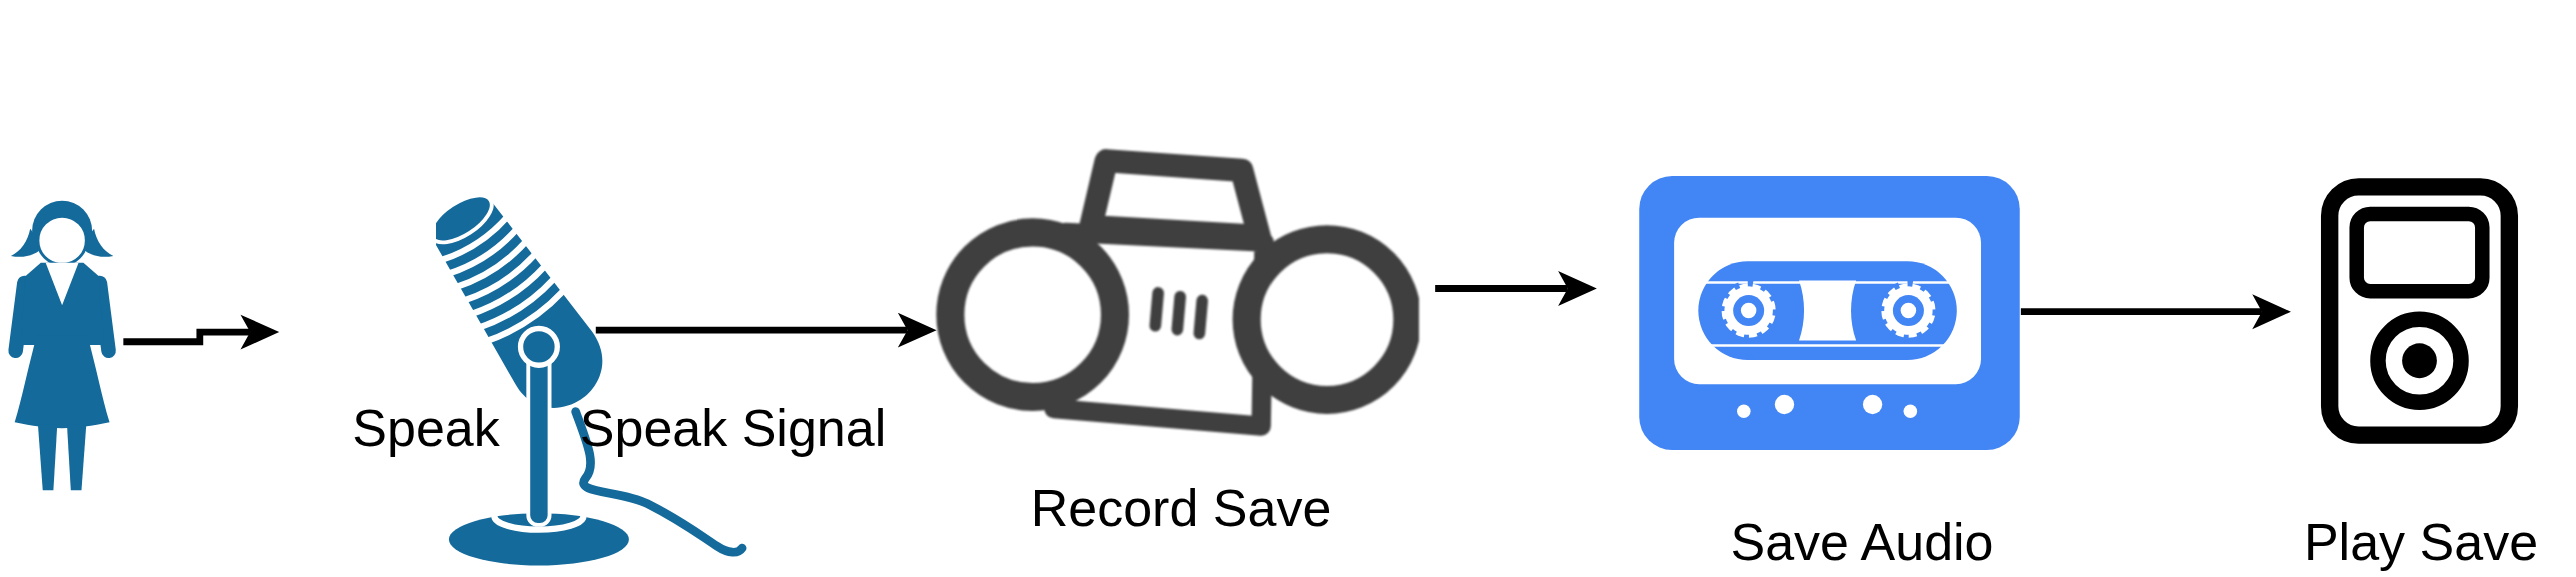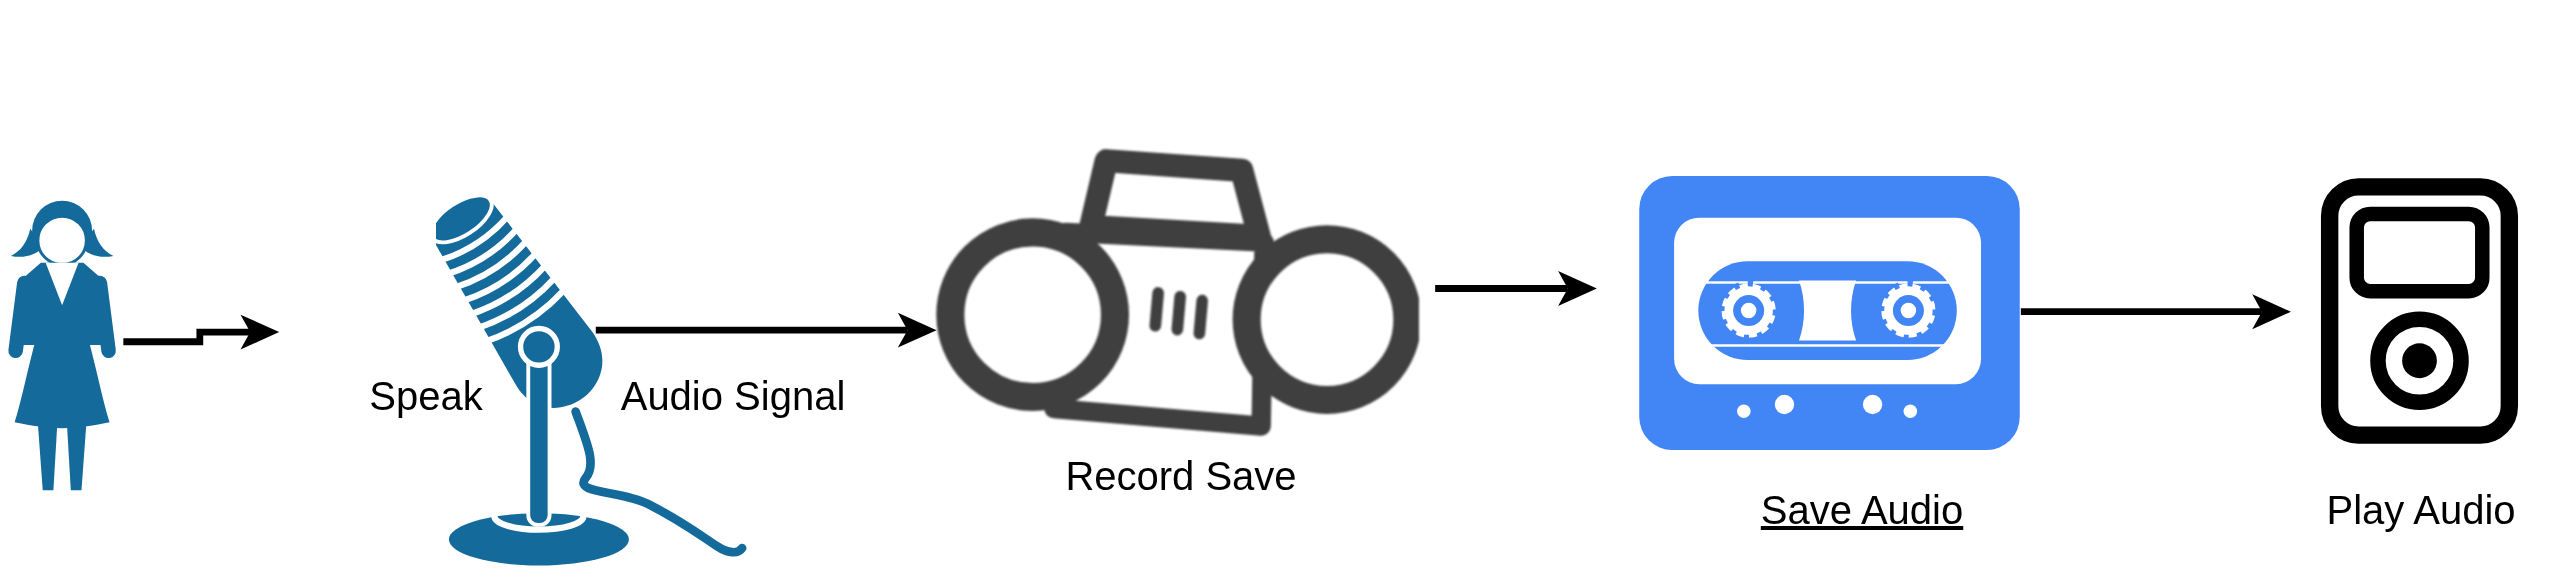--- a/index.html
+++ b/index.html
@@ -16,24 +16,25 @@
     position:relative;
     width:2576px;height:577px;
     background:var(--c-background);
     overflow:hidden;
     font-family:"Liberation Sans", sans-serif;
   }
   .abs{position:absolute;}
   .lbl{
     position:absolute;
     transform:translateX(-50%);
-    font-size:40px;
+    font-size:52px;
     line-height:48px;
     color:var(--c-text);
     white-space:nowrap;
+    margin-top:32px;
   }
   #recorder-icon{filter:blur(1.1px);}
 </style>
 </head>
 <body>
 
 <div id="canvas">
 
   <svg class="abs" style="left:4.8px;top:192px;" width="121" height="302" viewBox="0 0 125 312">
     <g>
@@ -148,19 +149,19 @@
       <path d="M 1482,298 L 1619,298" stroke="var(--c-arrow)" stroke-width="7" fill="none"></path>
       <polygon points="1649,298 1609,280 1619,298 1609,316" fill="var(--c-arrow)"></polygon>
     </g>
     <g>
       <path d="M 2087,322 L 2336,322" stroke="var(--c-arrow)" stroke-width="7" fill="none"></path>
       <polygon points="2366,322 2326,304 2336,322 2326,340" fill="var(--c-arrow)"></polygon>
     </g>
   </svg>
 
   <div class="lbl" style="left:426px;top:372px;">Speak</div>
-  <div class="lbl" style="left:733px;top:372px;">Audio Signal</div>
+  <div class="lbl" style="left:733px;top:372px;">Speak Signal</div>
   <div class="lbl" style="left:1181px;top:452px;">Record Save</div>
-  <div class="lbl" style="left:1862px;top:486px;text-decoration:underline;">Save Audio</div>
-  <div class="lbl" style="left:2421px;top:486px;">Play Audio</div>
+  <div class="lbl" style="left:1862px;top:486px;">Save Audio</div>
+  <div class="lbl" style="left:2421px;top:486px;">Play Save</div>
 
 </div>
 
 
 </body></html>

